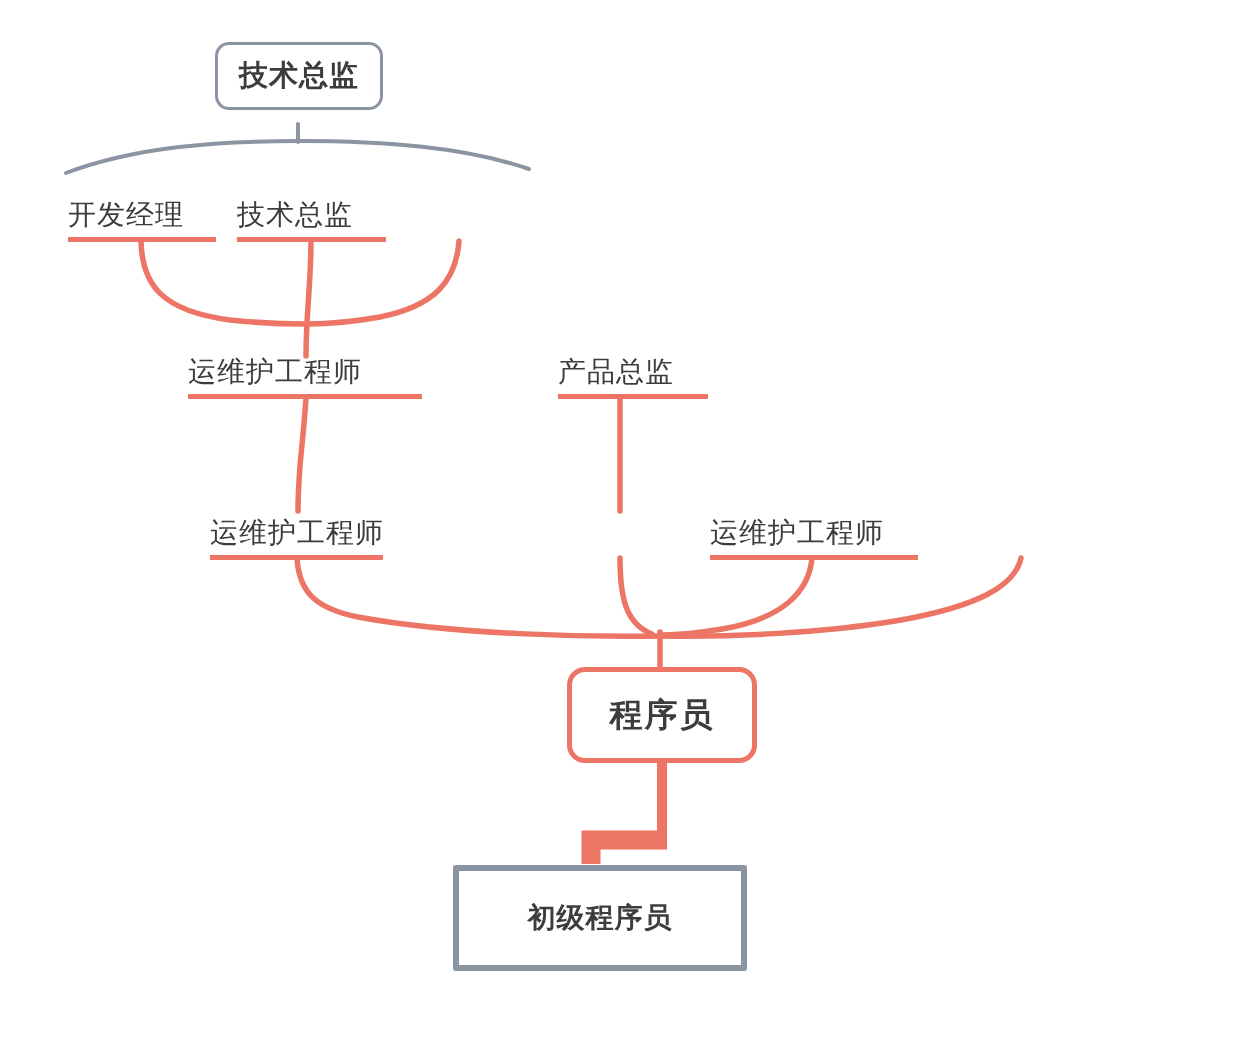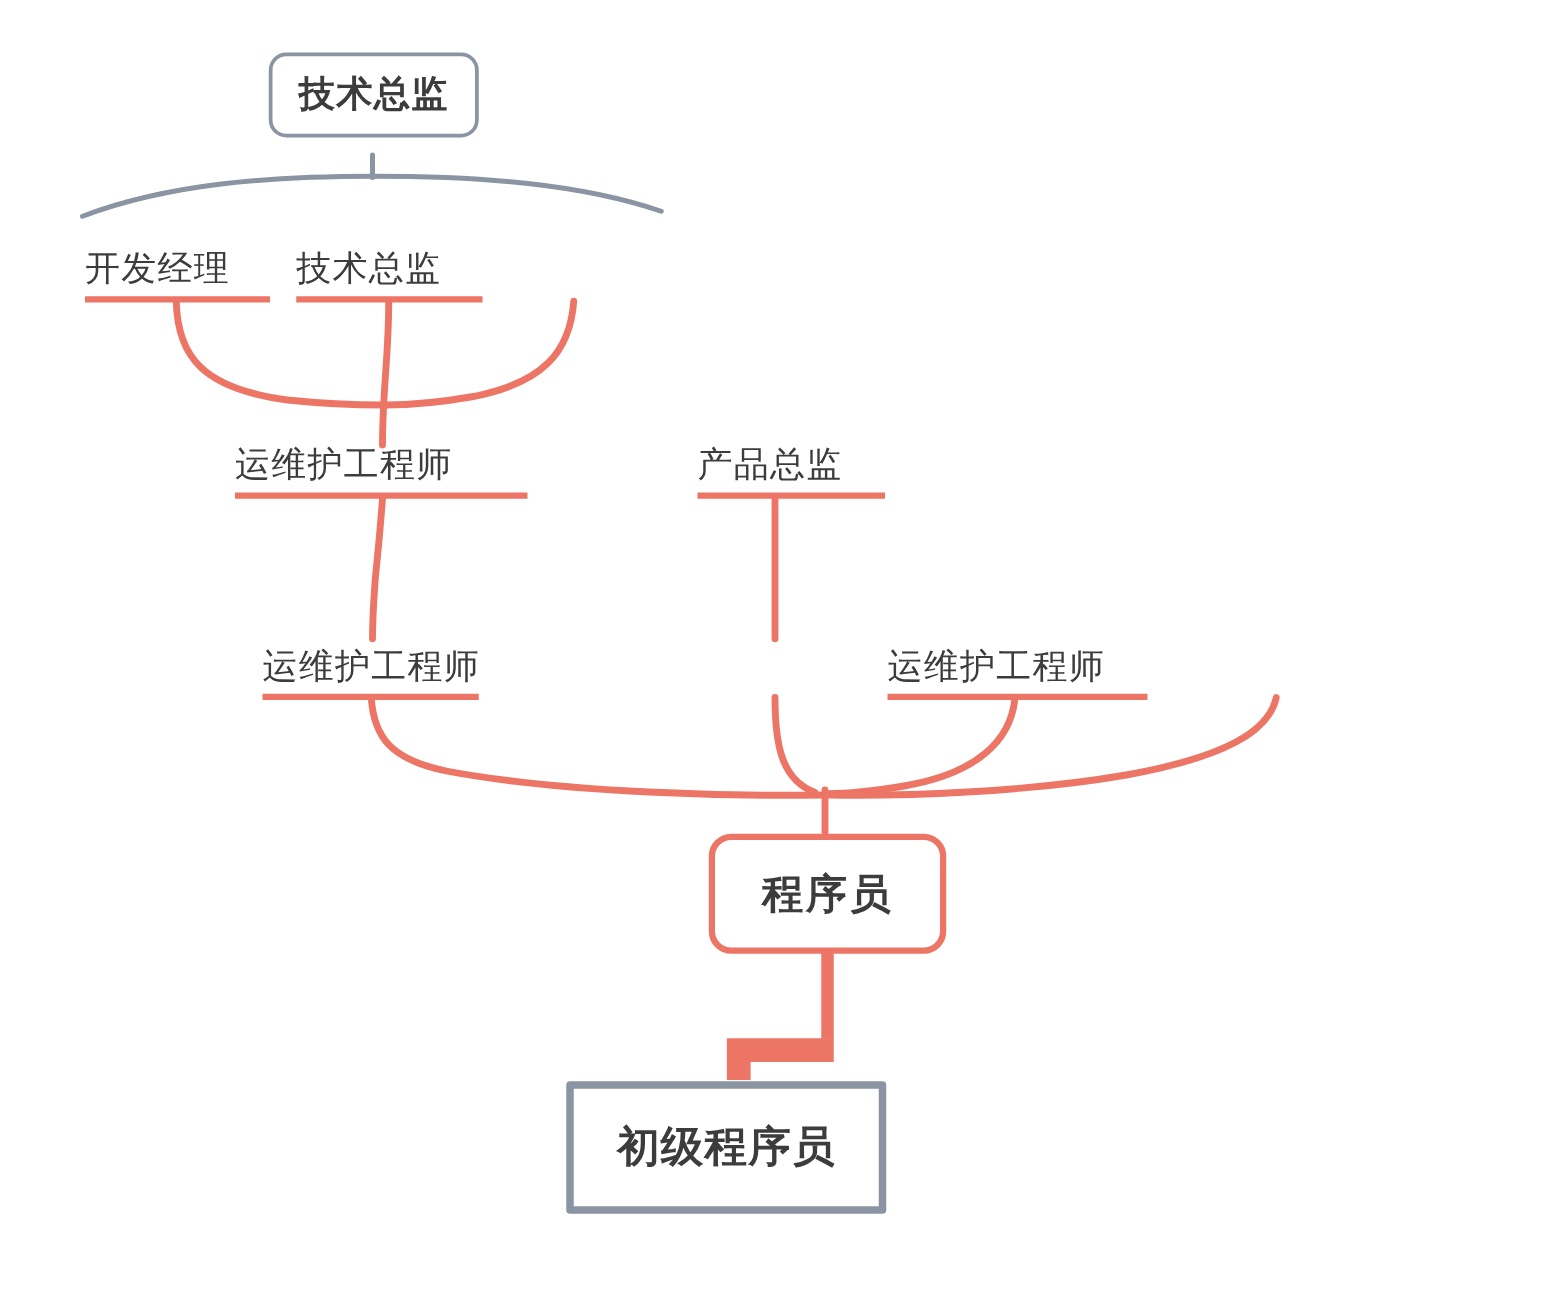--- a/index.html
+++ b/index.html
@@ -74,24 +74,24 @@
     left: 567px; top: 667px;
     width: 190px; height: 96px;
     border: 5px solid var(--accent);
     border-radius: 18px;
     font-size: 33px;
     font-weight: 700;
     letter-spacing: 2px;
   }
   .box-junior {
     left: 453px; top: 865px;
-    width: 256px; height: 106px;
+    width: 294px; height: 106px;
     border: 6px solid var(--muted-gray);
     border-radius: 3px;
-    font-size: 34px;
+    font-size: 28px;
     font-weight: 700;
     letter-spacing: 1px;
     text-align: center;
   }
   .node-label {
     position: absolute;
     color: var(--text-color);
     font-size: 28px;
     font-weight: 400;
     line-height: 34px;

